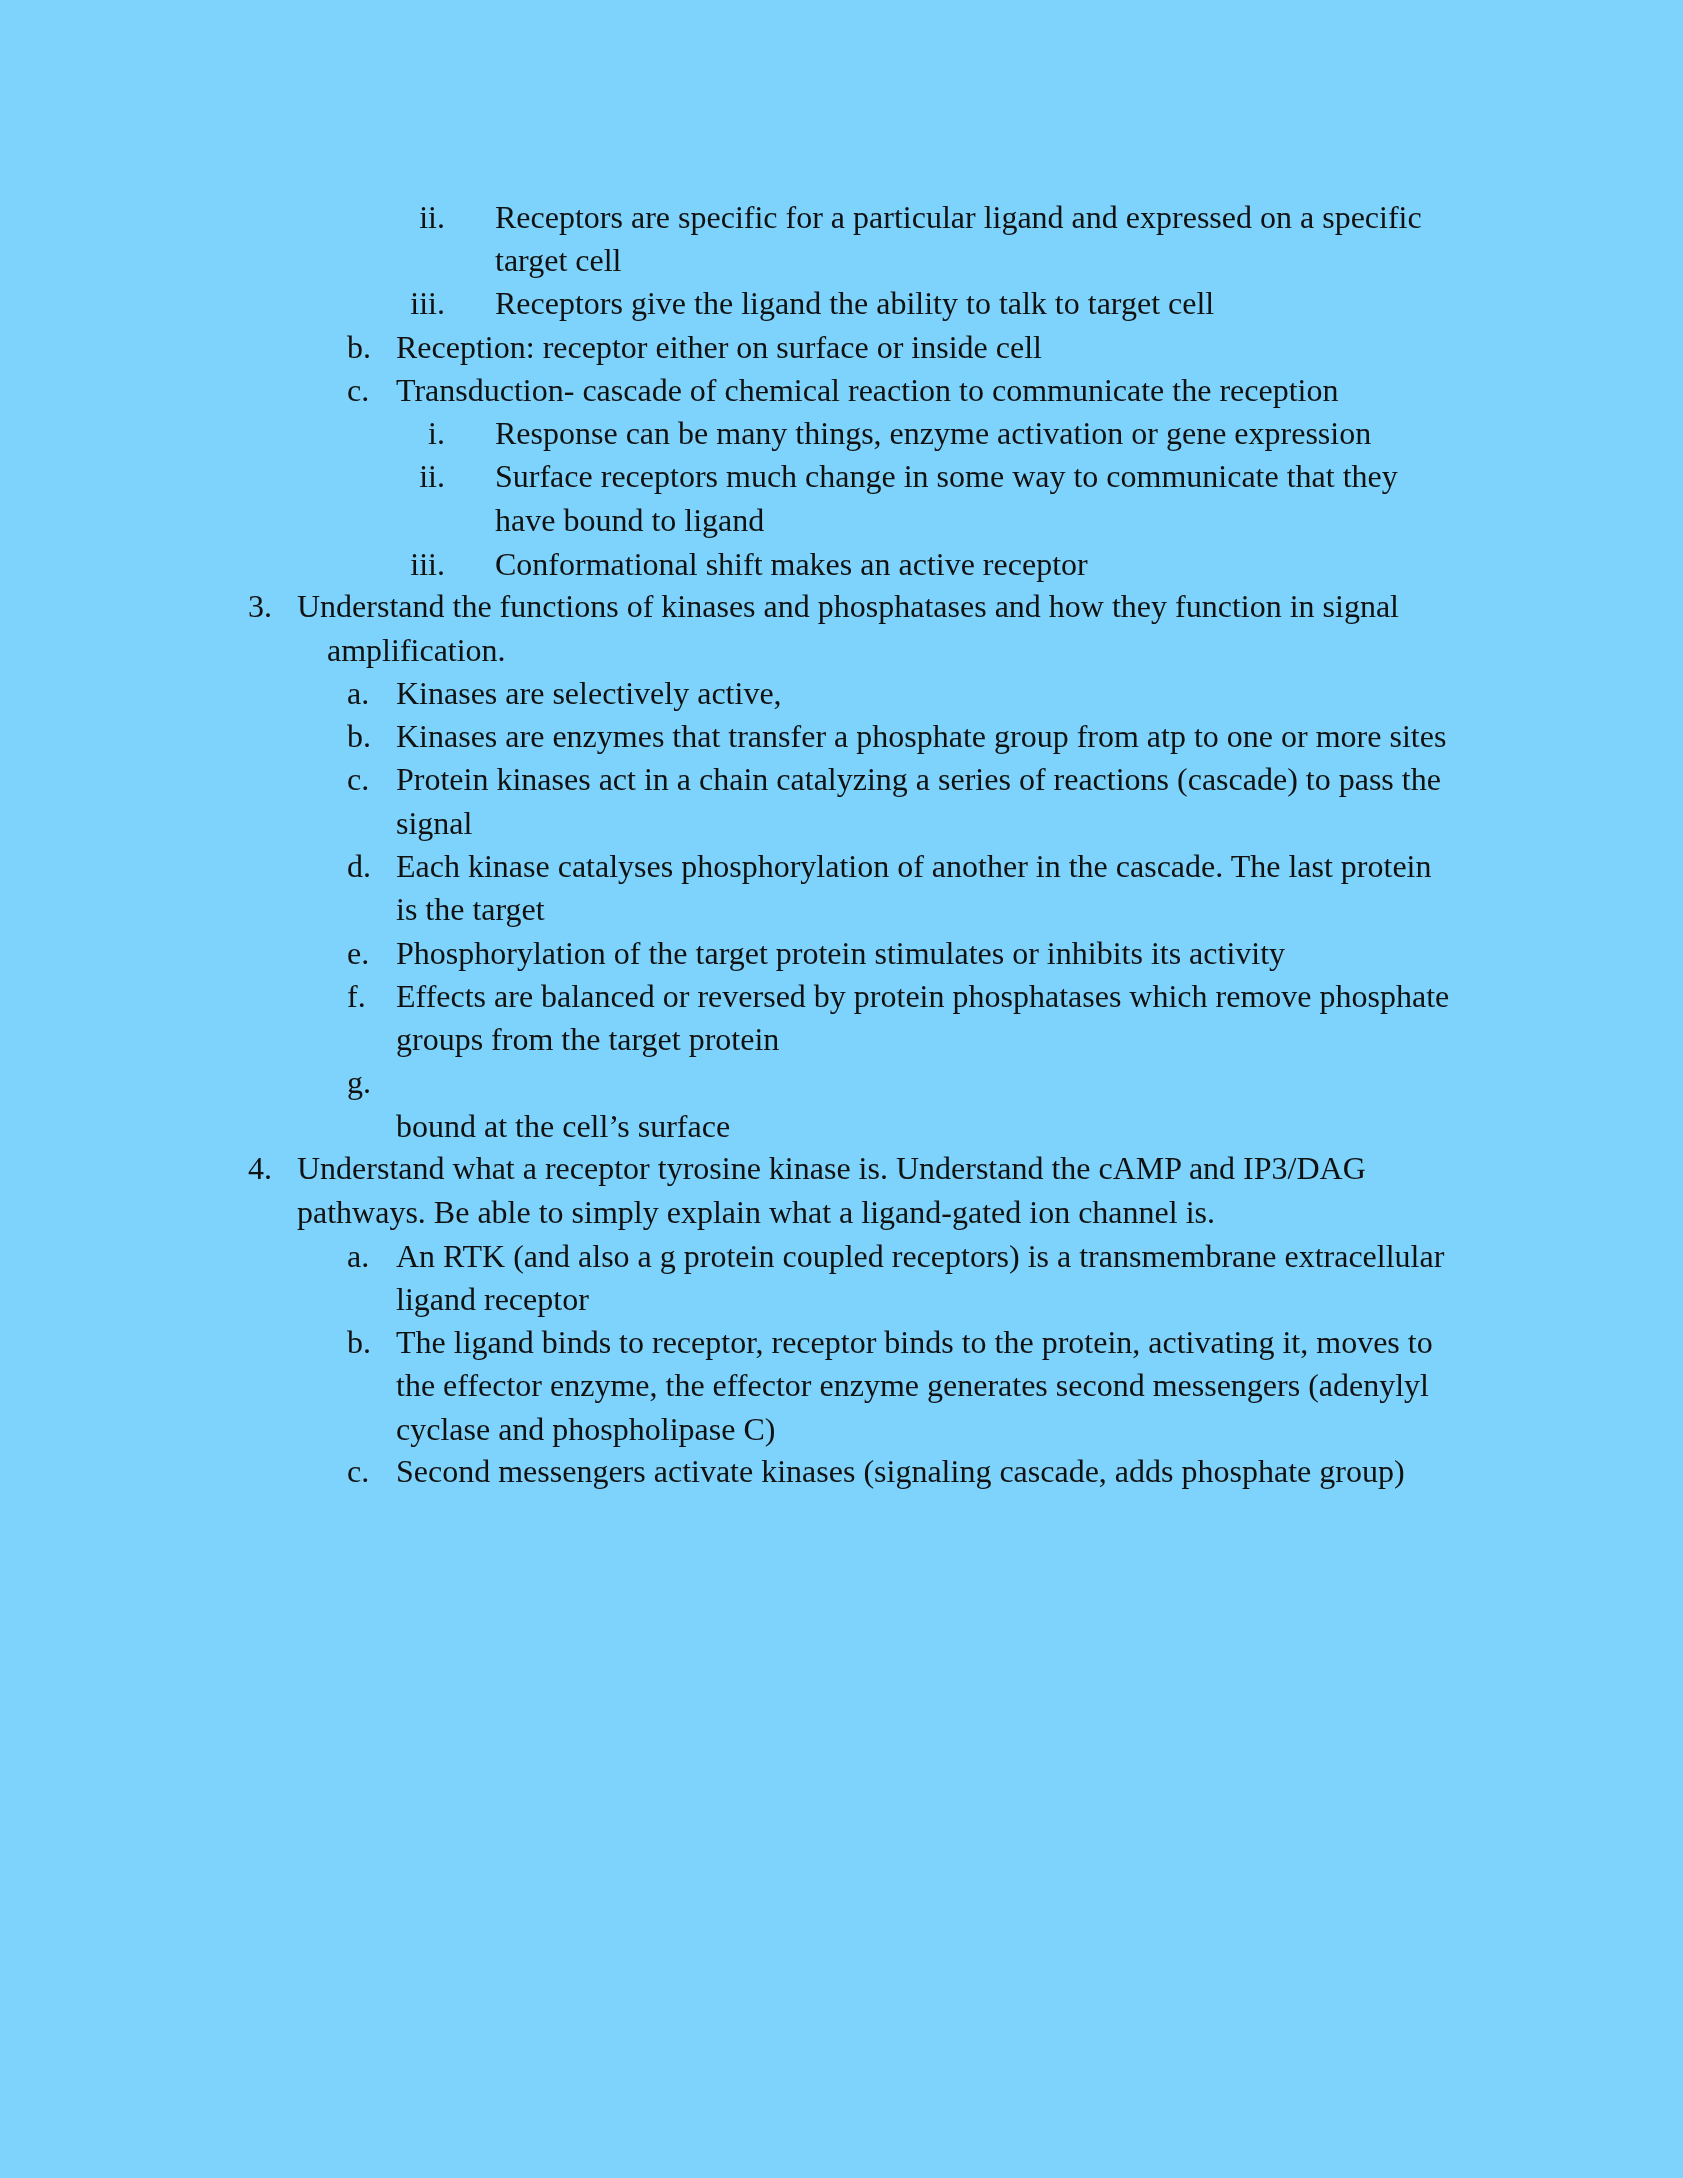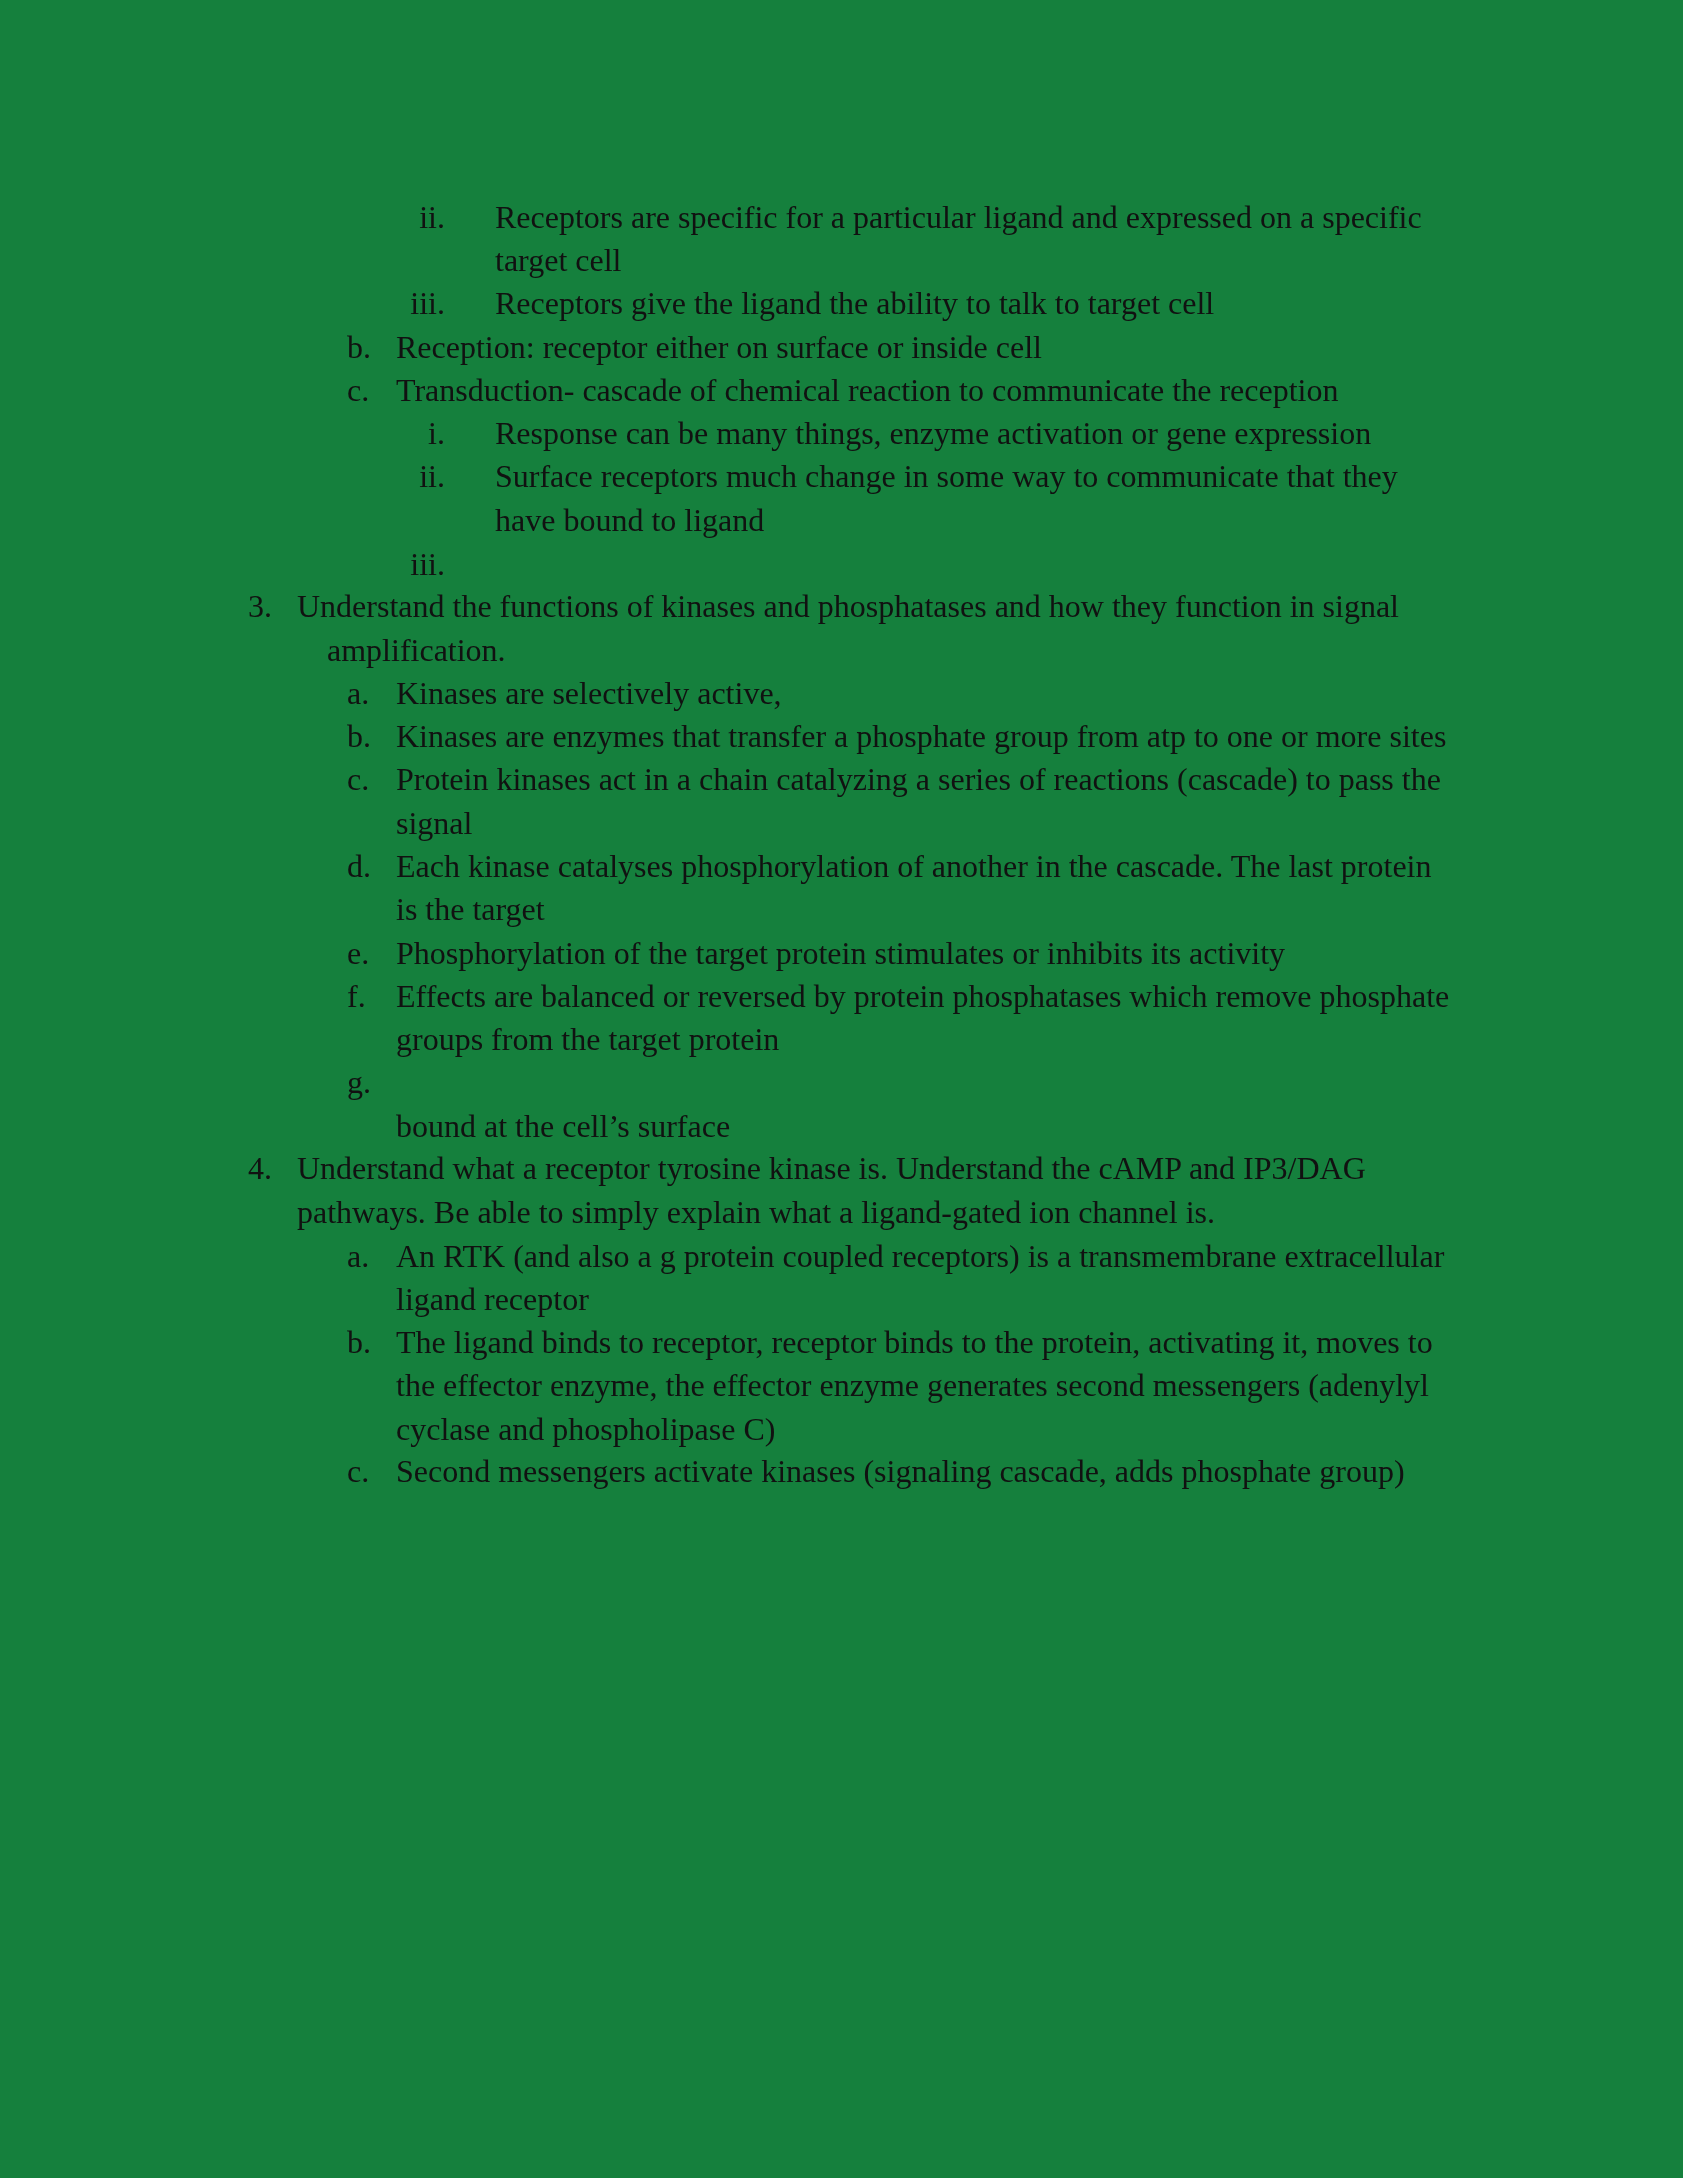--- a/index.html
+++ b/index.html
@@ -14,21 +14,21 @@
       overflow: hidden;
       font-family: "Liberation Serif", "DejaVu Serif", serif;
       color: #111111;
     }
     #page {
       position: absolute;
       left: 0;
       top: 0;
       width: 1683px;
       height: 2178px;
-      background: #15803d;
+      background: #7dd3fc;
     }
     .line {
       position: absolute;
       left: 0;
       width: 1683px;
       height: 44px;
       font-size: 32px;
       line-height: 44px;
       white-space: nowrap;
     }
@@ -83,20 +83,21 @@
   <div class="line lvl3" style="top:454px;">
       <span class="marker">ii.</span>
       <span class="text">Surface receptors much change in some way to communicate that they</span>
     </div>
   <div class="line lvl3" style="top:498px;">
       <span class="marker"></span>
       <span class="text">have bound to ligand</span>
     </div>
   <div class="line lvl3" style="top:542px;">
       <span class="marker">iii.</span>
+      <span class="text">Conformational shift makes an active receptor</span>
     </div>
   <div class="line lvl1" style="top:584px;">
       <span class="marker">3.</span>
       <span class="text">Understand the functions of kinases and phosphatases and how they function in signal</span>
     </div>
   <div class="line lvl1" style="top:628px;margin-left:30px;">
       <span class="marker"></span>
       <span class="text">amplification.</span>
     </div>
   <div class="line lvl2" style="top:671px;">

